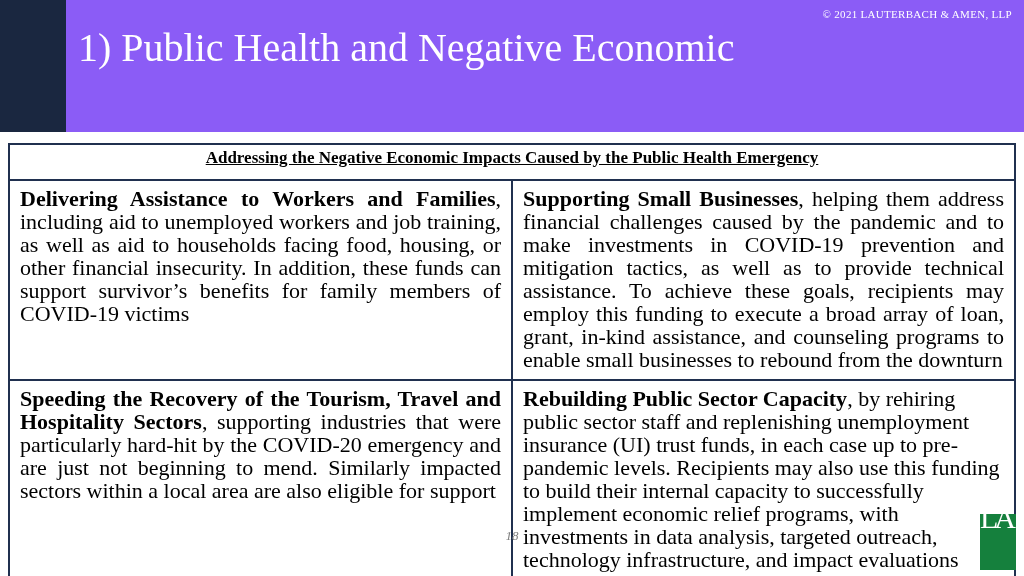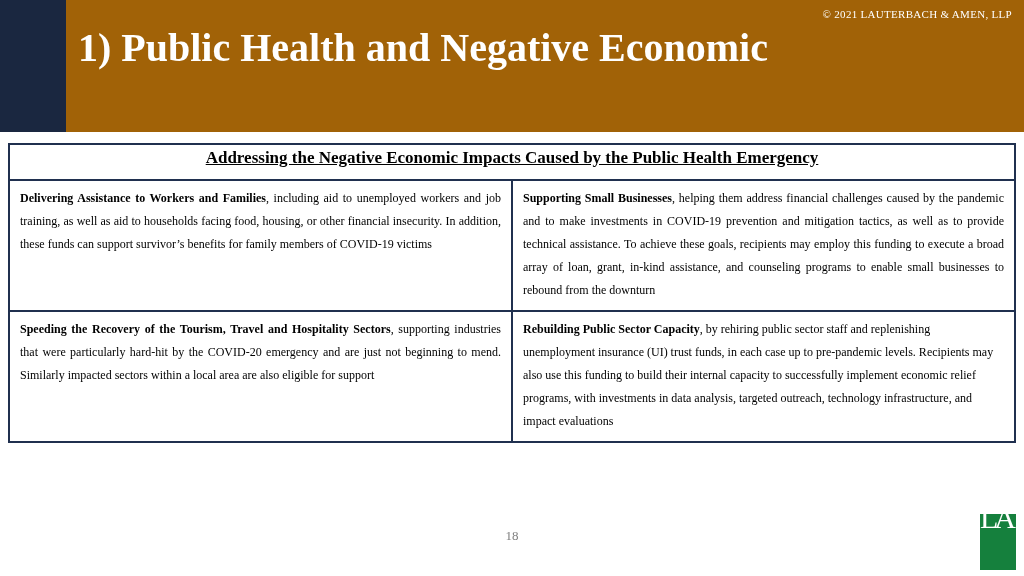--- a/index.html
+++ b/index.html
@@ -13,21 +13,21 @@
     overflow: hidden;
     position: relative;
     font-family: "Liberation Serif", serif;
   }
 
   
   .header {
     position: relative;
     width: 100%;
     height: 132px;
-    background: #a16207;
+    background: #8b5cf6;
   }
   .header-dark-strip {
     position: absolute;
     left: 0; top: 0;
     width: 66px;
     height: 132px;
     background: #1a2740;
   }
   .copyright {
     position: absolute;
@@ -37,21 +37,21 @@
     font-size: 11px;
     letter-spacing: 0.3px;
   }
   .title {
     position: absolute;
     left: 78px;
     top: 24px;
     margin: 0;
     color: #ffffff;
     font-size: 40px;
-    font-weight: bold;
+    font-weight: normal;
     line-height: 1.18;
     text-align: center;
   }
   .title .line { display: block; }
 
   
   .content-table {
     border-collapse: collapse;
     margin: 11px 8px 0 8px;
     width: 1008px;
@@ -68,37 +68,38 @@
     font-size: 17px;
     font-weight: bold;
     text-align: center;
     padding: 3px 6px;
   }
   .content-table th .hdr-text {
     text-decoration: underline;
   }
   .content-table td {
     width: 50%;
-    font-size: 12px;
+    font-size: 22px;
     line-height: 23px;
     padding: 6px 10px 8px 10px;
   }
   td.justify { text-align: justify; }
   td.leftalign { text-align: left; margin-top: 21px; }
   .lead { font-weight: bold; }
 
   
   .page-number {
     position: absolute;
     left: 0;
     right: 0;
     bottom: 32px;
     text-align: center;
     color: #7f7f7f;
     font-size: 13px;
+    font-style: italic;
   }
   .logo-box {
     position: absolute;
     right: 8px;
     bottom: 6px;
     width: 36px;
     height: 56px;
     background: #15803d;
     display: flex;
     flex-direction: column;

